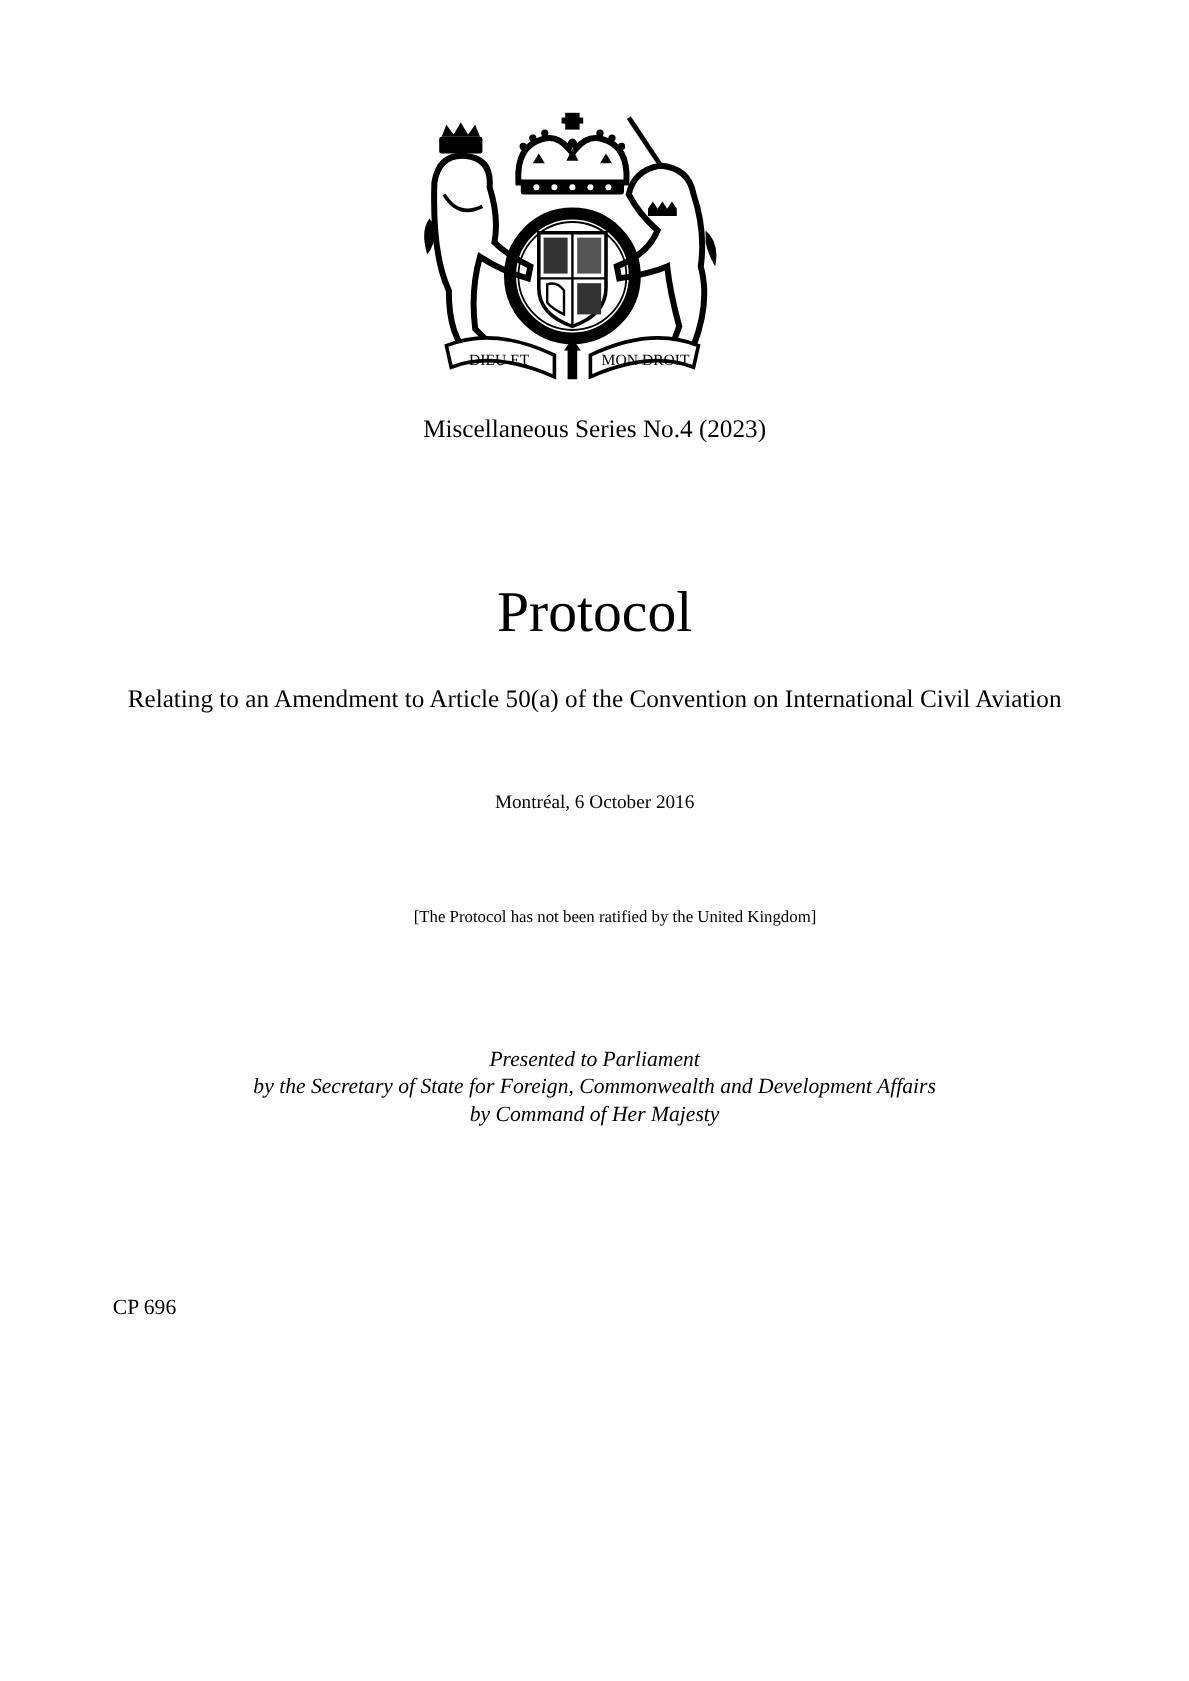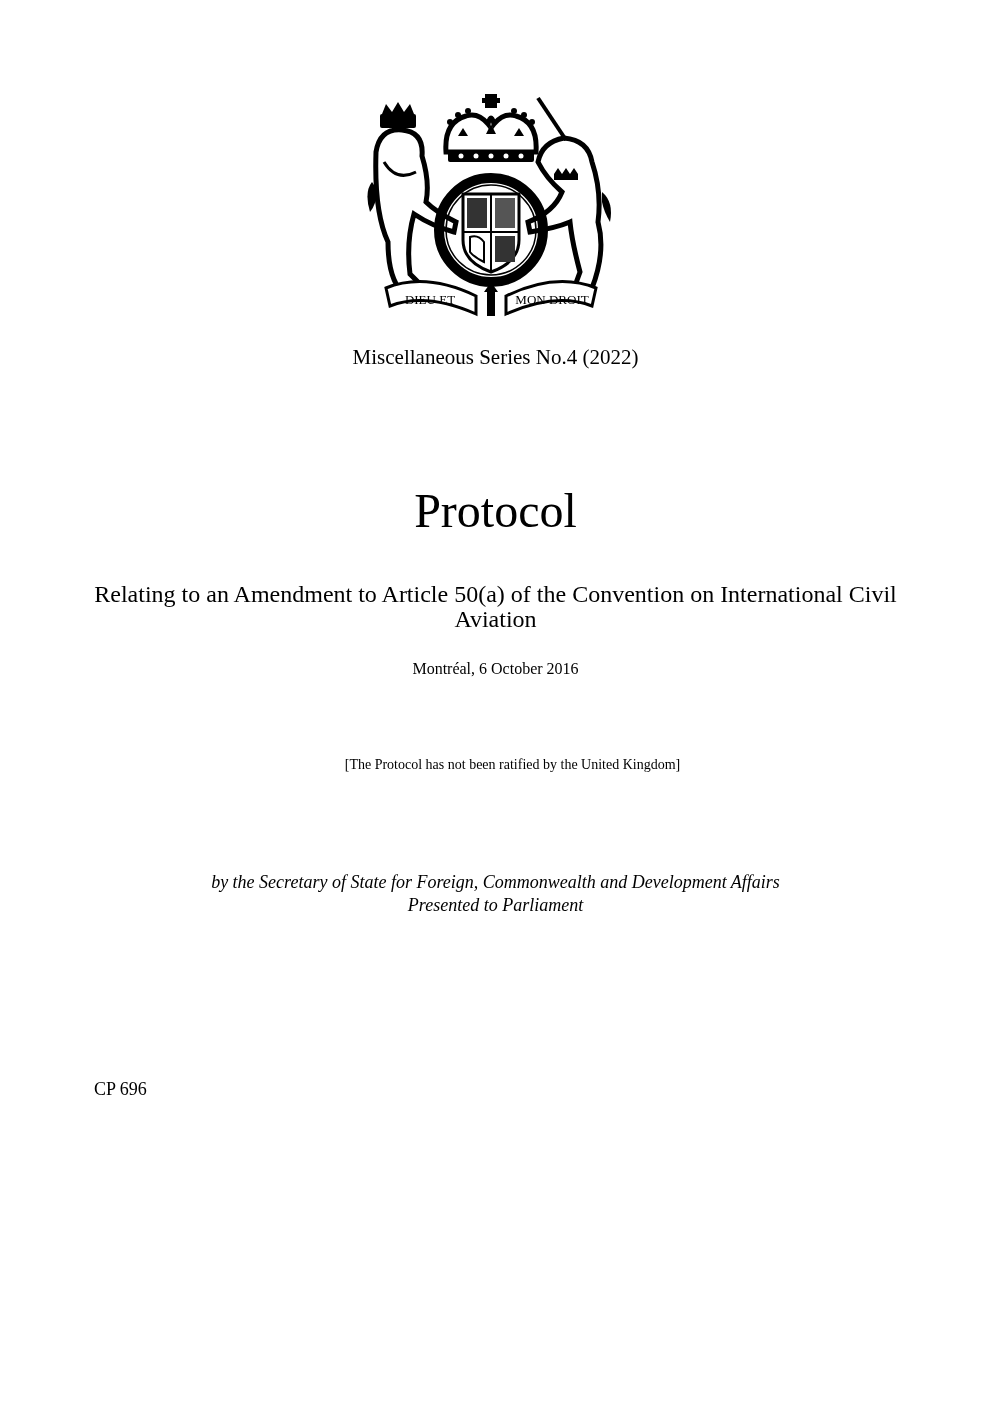--- a/index.html
+++ b/index.html
@@ -15,40 +15,40 @@
       font-family: "Liberation Serif", "DejaVu Serif", serif;
       color: #000000;
     }
     .abs { position: absolute; }
     .center {
       left: 0;
       width: 991px;
       text-align: center;
     }
     #crest {
-      left: 366px;
+      left: 352px;
       top: 92px;
       width: 250px;
       height: 228px;
     }
     #series {
       top: 343px;
       font-size: 21px;
       line-height: 28px;
     }
     #title {
       top: 482px;
       font-size: 48px;
       line-height: 58px;
     }
     #subtitle {
-      top: 582px;
+      top: 570px;
       left: 90px;
       width: 811px;
-      font-size: 24px;
+      font-size: 21px;
       line-height: 25px;
     }
     #place-date {
       top: 659px;
       font-size: 16px;
       line-height: 20px;
     }
     #ratification {
       top: 755px;
       font-size: 14px;
@@ -127,28 +127,29 @@
     <g>
       <path d="M20 196 Q60 180 110 204 L110 222 Q60 200 24 214 Z" fill="#fff" stroke="#000" stroke-width="3"></path>
       <path d="M140 204 Q190 180 230 196 L226 214 Q190 200 140 222 Z" fill="#fff" stroke="#000" stroke-width="3"></path>
       <path d="M118 200 l7 -10 l7 10 l-3 0 l0 24 l-8 0 l0 -24 z" fill="#000"></path>
       <text x="64" y="212" font-family="Liberation Serif, serif" font-size="13" text-anchor="middle" fill="#000">DIEU ET</text>
       <text x="186" y="212" font-family="Liberation Serif, serif" font-size="13" text-anchor="middle" fill="#000">MON DROIT</text>
     </g>
   </svg>
 </div>
 
-<div class="abs center" id="series">Miscellaneous Series No.4 (2022)</div>
+<div class="abs center" id="series">Miscellaneous Series No.4 (2023)</div>
 
 <div class="abs center" id="title">Protocol</div>
 
 <div class="abs" id="subtitle" style="text-align:center;">Relating to an Amendment to Article 50(a) of the Convention on International Civil Aviation</div>
 
 <div class="abs center" id="place-date">Montréal, 6 October 2016</div>
 
 <div class="abs center" id="ratification">[The Protocol has not been ratified by the United Kingdom]</div>
 
 <div class="abs center" id="presented">
+  <div>Presented to Parliament</div>
   <div>by the Secretary of State for Foreign, Commonwealth and Development Affairs</div>
-  <div>Presented to Parliament</div>
+  <div>by Command of Her Majesty</div>
 </div>
 
 <div class="abs" id="cp-number">CP 696</div>
 
 </body></html>

